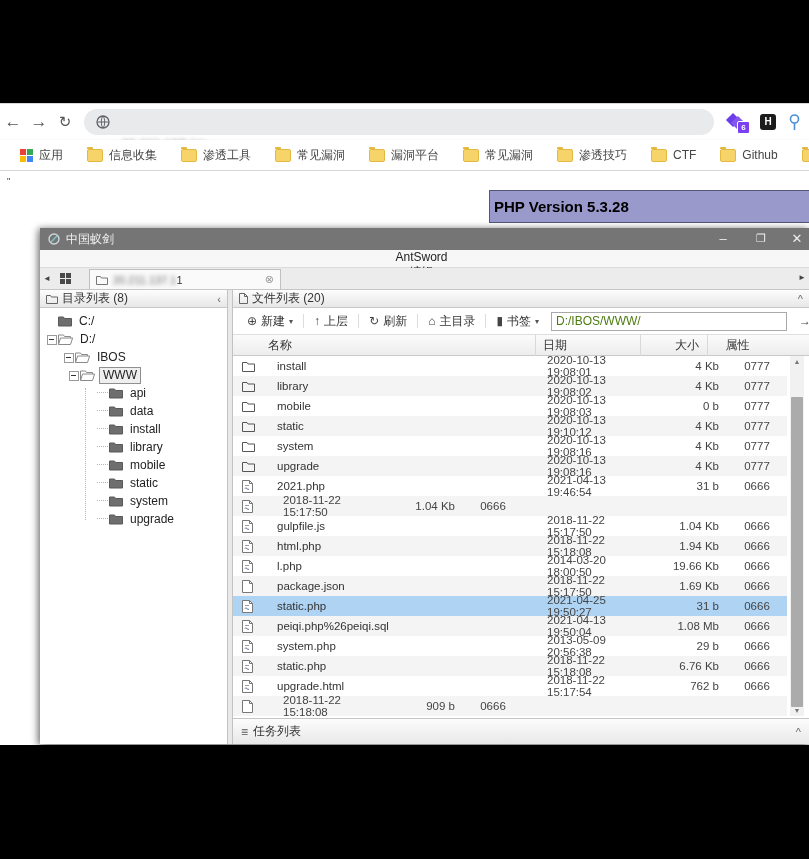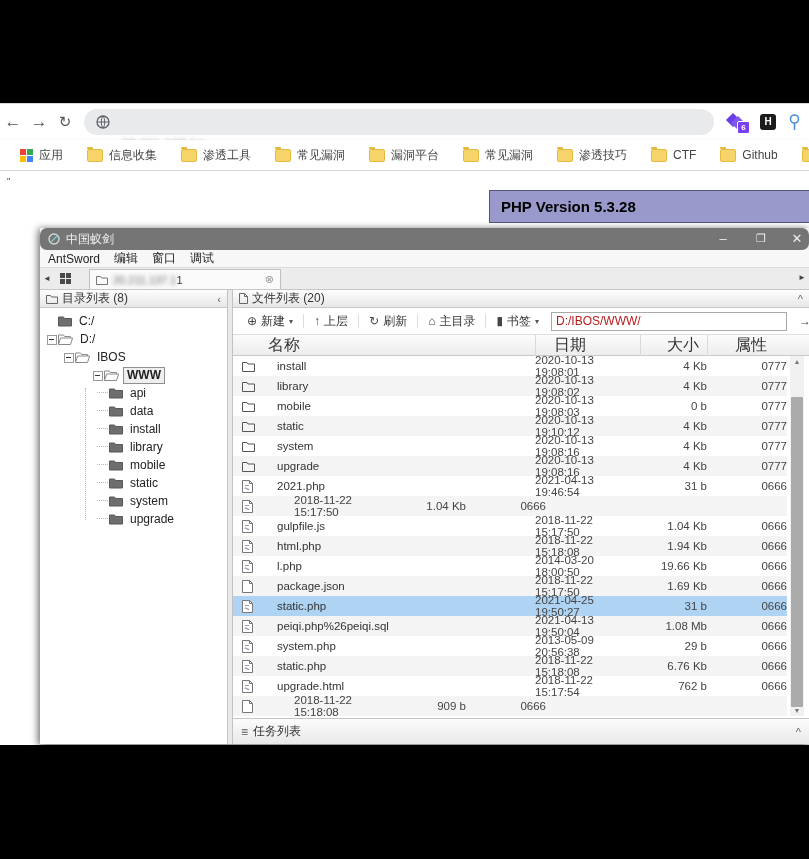--- a/index.html
+++ b/index.html
@@ -33,31 +33,31 @@
   .bm-folder::before{content:"";position:absolute;left:-1px;top:-3px;width:6px;height:2px;background:#e4b93f;border-radius:1px 1px 0 0;}
   .bm-apps{width:13px;height:13px;margin-right:6px;display:grid;grid-template-columns:6px 6px;gap:1px;flex:0 0 auto;}
   .bm-apps i{width:6px;height:6px;display:block;}
   .bm-apps i:nth-child(1){background:#ea4335;} .bm-apps i:nth-child(2){background:#34a853;}
   .bm-apps i:nth-child(3){background:#fbbc04;} .bm-apps i:nth-child(4){background:#4285f4;}
   
   .page{position:absolute;left:0;top:171px;width:809px;height:574px;background:#fff;}
   .stray{position:absolute;left:7px;top:5px;font-size:9px;color:#433;}
   .php-banner{position:absolute;left:489px;top:19px;right:0;height:33px;background:#9999cc;
     border:1px solid #55557a;border-right:none;box-sizing:border-box;line-height:31px;
-    font-weight:bold;font-size:15px;color:#000;padding-left:11px;}
+    font-weight:bold;font-size:15px;color:#000;padding-left:4px;}
   
   .win{position:absolute;left:40px;top:228px;width:769px;height:516px;background:#f0f0f0;
     box-shadow:-2px 0 6px rgba(0,0,0,.35),0 4px 10px rgba(0,0,0,.4);}
-  .titlebar{position:absolute;left:0;top:0;width:100%;height:22px;background:#757575;display:flex;align-items:center;border-radius:7px;}
+  .titlebar{position:absolute;left:0;top:0;width:100%;height:22px;background:#757575;display:flex;align-items:center;}
   .titlebar .app-logo{margin:0 6px 0 8px;flex:0 0 auto;}
   .titlebar .title{color:#f2f2f2;font-size:12px;flex:0 0 auto;}
   .wbtn{position:absolute;top:0;width:30px;height:22px;color:#eee;text-align:center;line-height:21px;font-size:13px;cursor:pointer;}
   .wbtn.min{left:668px;} .wbtn.max{left:706px;font-size:11px;} .wbtn.close{left:742px;}
   .menubar{position:absolute;left:0;top:22px;width:100%;height:18px;background:#f7f7f7;border-bottom:1px solid #dcdcdc;
-    box-sizing:border-box;display:flex;align-items:center;padding-left:8px;}
+    box-sizing:border-box;display:flex;align-items:center;padding-left:8px;flex-direction:column;}
   .menu{font-size:12px;color:#222;margin-right:14px;cursor:pointer;}
   .tabbar{position:absolute;left:0;top:40px;width:100%;height:22px;background:#ececec;border-bottom:1px solid #c6c6c6;
     box-sizing:border-box;display:flex;align-items:flex-end;}
   .tab-arrow{font-size:8px;color:#444;width:14px;text-align:center;line-height:20px;cursor:pointer;flex:0 0 auto;}
   .tab-arrow.right{position:absolute;right:0;top:0;}
   .grid-icon{width:11px;height:11px;margin:0 10px 5px 6px;display:grid;grid-template-columns:5px 5px;gap:1px;cursor:pointer;flex:0 0 auto;}
   .grid-icon i{background:#4a4a4a;width:5px;height:5px;display:block;}
   .tab{height:20px;width:192px;background:#fafafa;border:1px solid #c0c0c0;border-bottom:none;margin-left:8px;
     display:flex;align-items:center;font-size:11px;color:#333;padding:0 6px;box-sizing:border-box;cursor:pointer;}
   .tab svg{margin-right:5px;flex:0 0 auto;}
@@ -82,30 +82,30 @@
   .vline{position:absolute;left:45px;top:80px;height:132px;border-left:1px dotted #b5b5b5;}
   
   .file-panel{position:absolute;left:192px;top:0;right:0;height:454px;background:#fff;border-left:1px solid #c2c2c2;box-sizing:border-box;}
   .splitter{position:absolute;left:188px;top:0;width:4px;height:454px;background:#e9e9e9;cursor:col-resize;}
   .ftoolbar{height:27px;border-bottom:1px solid #dedede;display:flex;align-items:center;padding-left:6px;box-sizing:border-box;background:#fff;}
   .tb{background:none;border:none;font-size:12px;color:#333;display:inline-flex;align-items:center;gap:4px;
     padding:2px 8px;cursor:pointer;font-family:inherit;flex:0 0 auto;}
   .tbi{font-size:12px;color:#444;}
   .caret{font-size:8px;color:#555;}
   .sep{width:1px;height:14px;background:#ddd;margin:0 2px;flex:0 0 auto;}
-  .path{width:236px;height:19px;border:1px solid #a9a9a9;font-size:12px;color:#b91c1c;padding:0 4px;margin:0 4px;
+  .path{width:236px;height:19px;border:1px solid #a9a9a9;font-size:12px;color:#4d7c0f;padding:0 4px;margin:0 4px;
     font-family:inherit;box-sizing:border-box;flex:0 0 auto;}
   .thead{height:21px;background:linear-gradient(#fbfbfb,#ededed);border-bottom:1px solid #c9c9c9;box-sizing:border-box;
-    display:flex;align-items:center;font-size:16px;color:#333;}
+    display:flex;align-items:center;font-size:12px;color:#333;}
   .thead span{box-sizing:border-box;}
   .c-icon{width:34px;flex:0 0 auto;}
   .c-name{flex:1 1 auto;padding-left:1px;}
-  .c-date{width:105px;flex:0 0 auto;padding-left:18px;border-left:1px solid #d9d9d9;}
+  .c-date{width:105px;flex:0 0 auto;padding-left:7px;border-left:1px solid #d9d9d9;}
   .c-size{width:67px;flex:0 0 auto;text-align:right;padding-right:8px;border-left:1px solid #d9d9d9;}
-  .c-perm{width:60px;flex:0 0 auto;text-align:right;border-left:1px solid #d9d9d9;padding-left:12px;}
+  .c-perm{width:60px;flex:0 0 auto;text-align:center;border-left:1px solid #d9d9d9;}
   .c-tail{width:42px;flex:0 0 auto;}
   .thead .c-date,.thead .c-size,.thead .c-perm{height:21px;line-height:20px;}
   .flist{position:absolute;left:0;top:66px;right:22px;height:360px;overflow:hidden;}
   .frow{height:20px;display:flex;align-items:center;font-size:11.5px;color:#333;cursor:pointer;}
   .frow.alt{background:#f4f4f4;}
   .frow.sel{background:#aed3f3;}
   .frow .c-icon{padding-left:9px;display:inline-flex;}
   .frow .c-date,.frow .c-size,.frow .c-perm{border-left:none;color:#444;}
   .scrollbar{position:absolute;right:5px;top:66px;width:14px;height:360px;background:#f1f1f1;}
   .sarr{position:absolute;left:0;width:14px;height:11px;text-align:center;font-size:7px;color:#777;line-height:11px;cursor:pointer;}
@@ -263,21 +263,21 @@
           <div class="tree-row" style="padding-left: 23px;">
             <span class="expander box"></span>
             <span class="ticon">
               <svg width="15" height="11" viewBox="0 0 15 11">
                 <path d="M.5 10.5V1h5l1 1.5h6V4" fill="#fff" stroke="#8a8a8a"></path>
                 <path d="M.5 10.5L2.6 4h12l-2.1 6.5z" fill="#fff" stroke="#8a8a8a"></path>
               </svg>
             </span>
             <span class="tlabel">IBOS</span>
           </div>
-          <div class="tree-row" style="padding-left: 52px; font-weight: bold;">
+          <div class="tree-row" style="padding-left: 28px;">
             <span class="expander box"></span>
             <span class="ticon">
               <svg width="15" height="11" viewBox="0 0 15 11">
                 <path d="M.5 10.5V1h5l1 1.5h6V4" fill="#fff" stroke="#8a8a8a"></path>
                 <path d="M.5 10.5L2.6 4h12l-2.1 6.5z" fill="#fff" stroke="#8a8a8a"></path>
               </svg>
             </span>
             <span class="tlabel sel">WWW</span>
           </div>
           <div class="tree-row" style="padding-left: 57px;">

